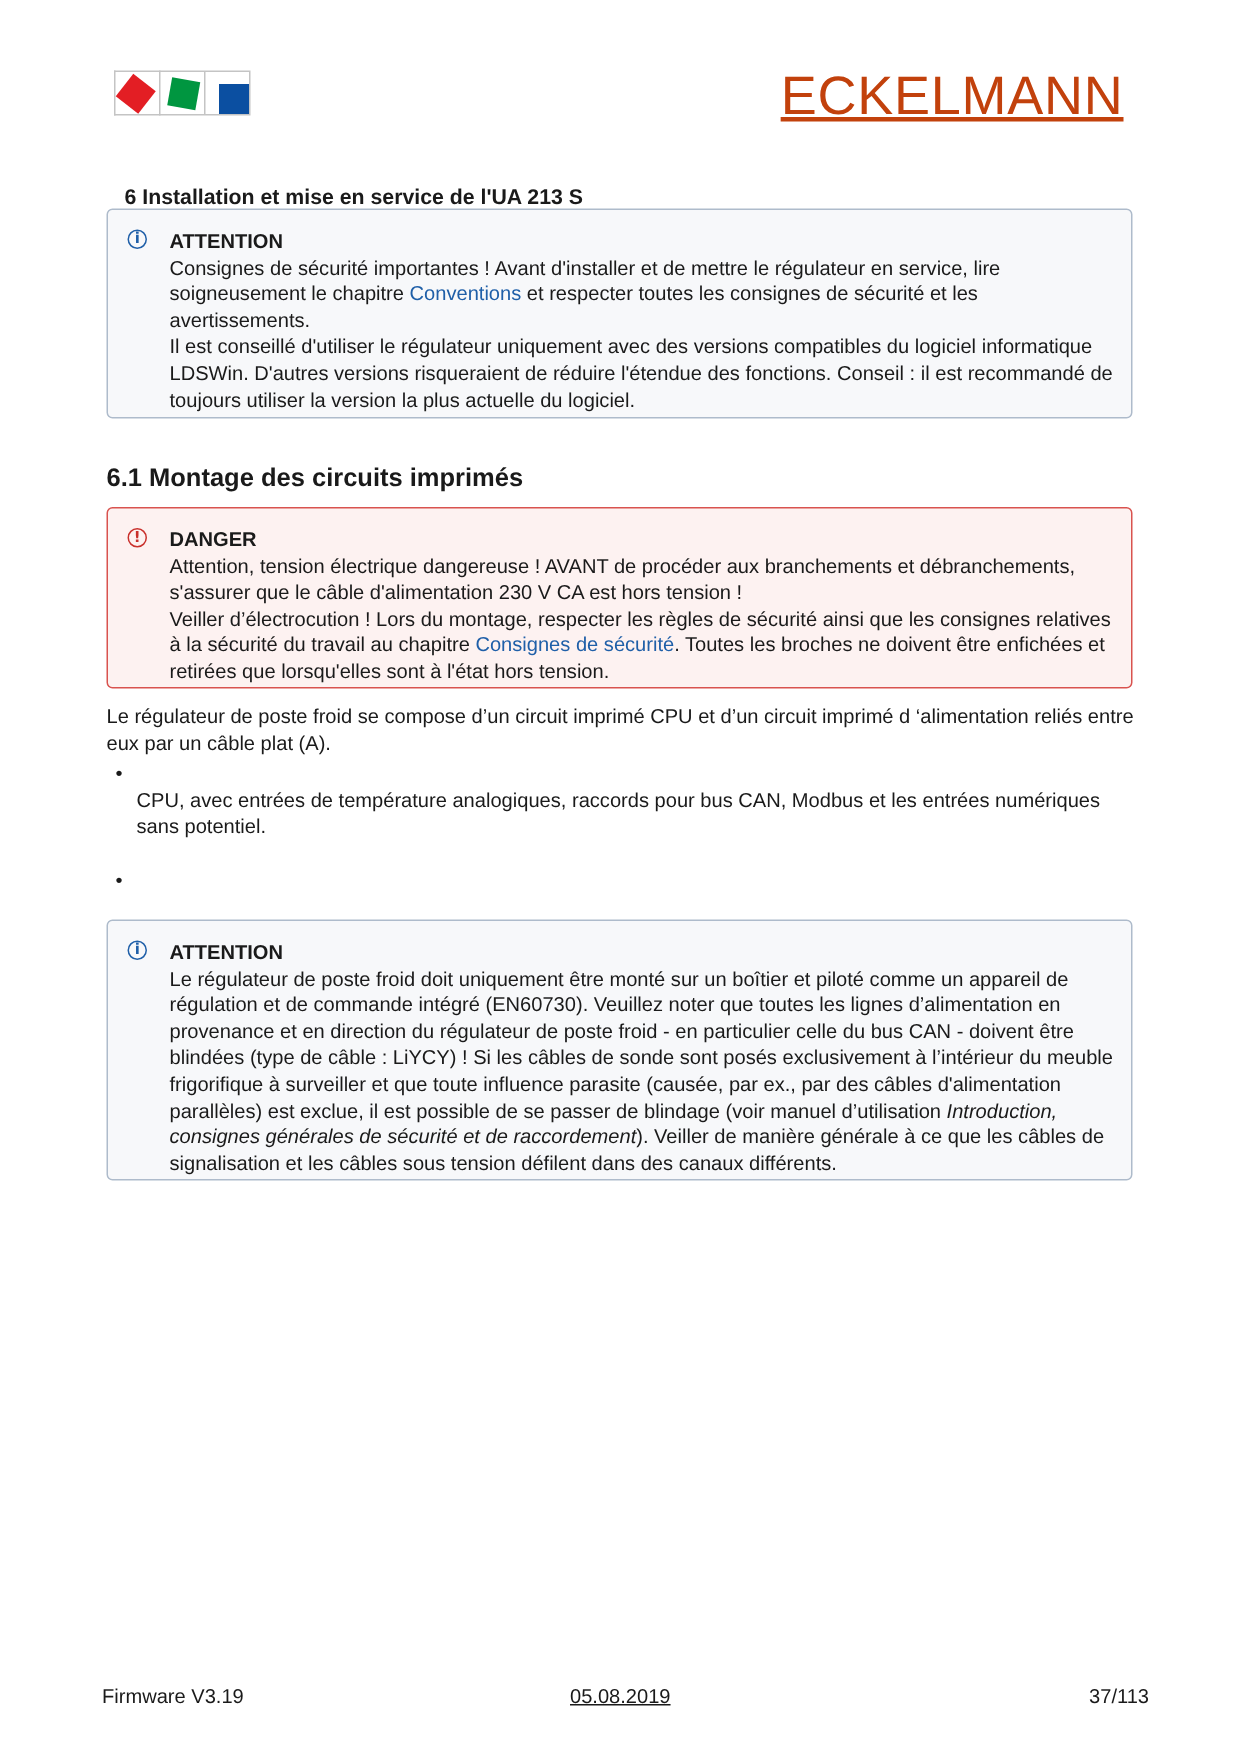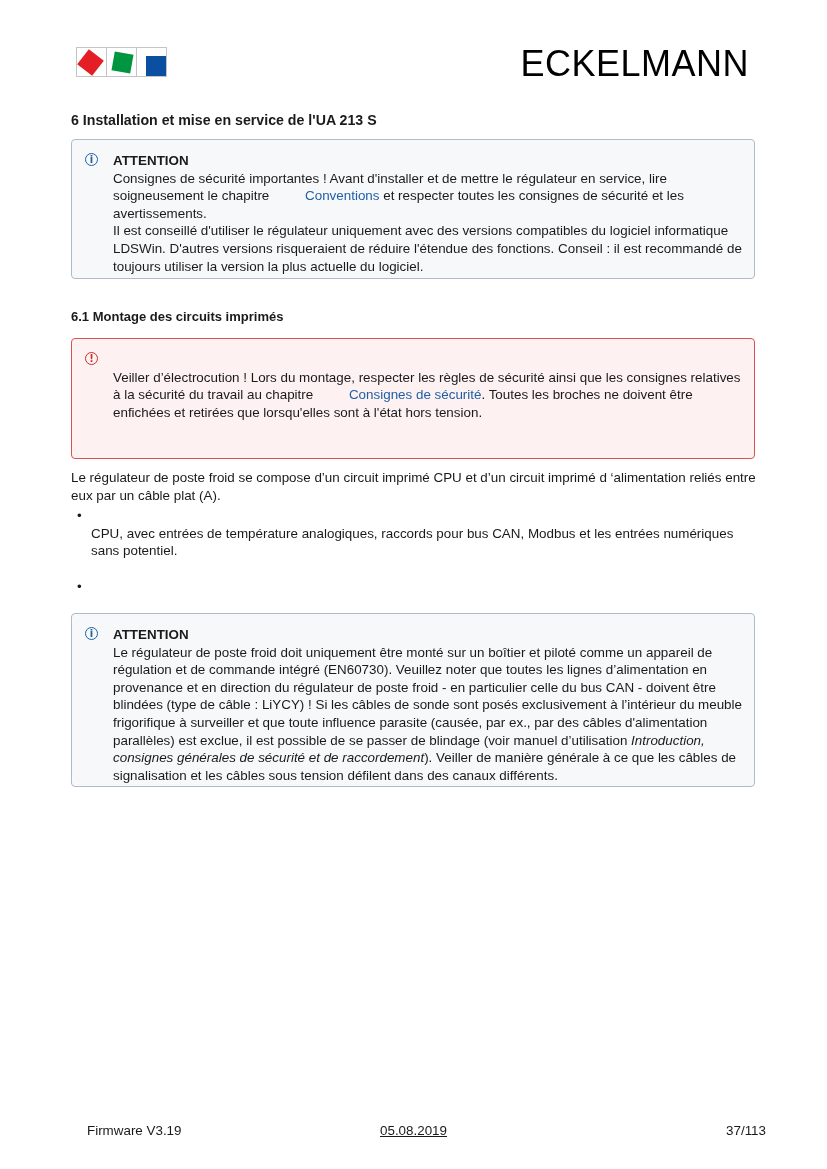--- a/index.html
+++ b/index.html
@@ -7,48 +7,48 @@
     width: 827px; height: 1169px; position: relative; overflow: hidden;
     font-family: "Liberation Sans", sans-serif; color: #1a1a1a; font-size: 13.4px;
   }
   .logo { position: absolute; left: 76px; top: 47px; height: 30px; display: flex; }
   .logo .cell { width: 30px; height: 30px; border: 1px solid #c4c4c4; border-right: none; position: relative; box-sizing: border-box; }
   .logo .cell:last-child { border-right: 1px solid #c4c4c4; width: 31px; }
   .logo .sq { position: absolute; }
   .sq-red { width: 19px; height: 19px; background: #e31e24; left: 4px; top: 5px; transform: rotate(38deg); }
   .sq-green { width: 19px; height: 19px; background: #009640; left: 6px; top: 5px; transform: rotate(10deg); }
   .sq-blue { width: 20px; height: 20px; background: #0b4fa1; left: 9px; bottom: 0; }
-  .brand { position: absolute; right: 78px; top: 43px; font-size: 36px; color: #000000; letter-spacing: 0.5px; font-weight: 300; }
+  .brand { position: absolute; right: 78px; top: 43px; font-size: 36px; color: #c2410c; letter-spacing: 0.5px; font-weight: 300; text-decoration: underline; }
 
-  h1 { position: absolute; left: 71px; top: 112px; margin: 0; font-size: 14.2px; font-weight: bold; }
-  h2 { position: absolute; left: 71px; top: 309px; margin: 0; font-size: 13px; font-weight: bold; }
+  h1 { position: absolute; left: 71px; top: 112px; margin: 12px; font-size: 14.2px; font-weight: bold; }
+  h2 { position: absolute; left: 71px; top: 309px; margin: 0; font-size: 17px; font-weight: bold; }
 
   .box { position: absolute; left: 71px; width: 684px; border-radius: 4px; box-sizing: border-box; padding: 12px 12px 10px 41px; line-height: 17.6px; }
   .box.info { background: #f7f8fa; border: 1.5px solid #aebbcb; }
   .box.danger { background: #fdf2f1; border: 1.5px solid #d9534f; }
   .box .icon { position: absolute; left: 13px; top: 13px; width: 13px; height: 13px; border-radius: 50%; box-sizing: border-box; display: flex; align-items: center; justify-content: center; font-size: 10px; font-weight: bold; font-family: "DejaVu Sans", sans-serif; }
   .box.info .icon { border: 1.6px solid #1f5fa8; color: #1f5fa8; }
   .box.danger .icon { border: 1.6px solid #c9302c; color: #c9302c; }
   .box .title { font-weight: bold; display: block; }
   .b { font-weight: normal; }
-  .link { color: #1f5fa8; margin-left: 32px; }
+  .link { color: #1f5fa8; }
   .it { font-style: italic; }
 
   #box1 { top: 139px; height: 140px; }
   #box2 { top: 338px; height: 121px; }
   #box3 { top: 613px; height: 174px; }
 
   .para { position: absolute; left: 71px; top: 469px; width: 690px; line-height: 17.6px; }
   .bullets { position: absolute; left: 77px; top: 507px; width: 680px; margin: 0; padding: 0; list-style: none; line-height: 17.6px; }
   .bullets li { position: relative; padding-left: 14px; }
   .bullets li .dot { position: absolute; left: 0; top: 0; }
   .bullets li.second { margin-top: 18px; }
 
   .footer { position: absolute; top: 1123px; font-size: 13.4px; }
-  .f-left { left: 87px; }
+  .f-left { left: 68px; }
   .f-center { left: 380px; text-decoration: underline; }
   .f-right { right: 61px; }
 </style>
 </head>
 <body>
 
 <div class="logo">
   <div class="cell">
       <div class="sq sq-red"></div>
     </div>
@@ -67,21 +67,22 @@
   <span class="icon">i</span>
   <span class="title">ATTENTION</span>
   <span class="b">Consignes de sécurité importantes !</span><span> Avant d'installer et de mettre le régulateur en service, lire soigneusement le chapitre </span><span class="link">Conventions</span><span> et respecter toutes les consignes de sécurité et les avertissements.</span><br>
   <span>Il est conseillé d'utiliser le régulateur uniquement avec des versions compatibles du logiciel informatique LDSWin. D'autres versions risqueraient de réduire l'étendue des fonctions. </span><span class="b">Conseil</span><span> : il est recommandé de toujours utiliser la version la plus actuelle du logiciel.</span>
 </div>
 
 <h2>6.1  Montage des circuits imprimés</h2>
 
 <div class="box danger" id="box2">
   <span class="icon">!</span>
-  <br>
+  <span class="title">DANGER</span>
+  <span class="b">Attention, tension électrique dangereuse ! AVANT de procéder aux branchements et débranchements, s'assurer que le câble d'alimentation 230 V CA est hors tension !</span><br>
   <span class="b">Veiller d’électrocution !</span><span> Lors du montage, respecter les règles de sécurité ainsi que les consignes relatives à la sécurité du travail au chapitre </span><span class="link">Consignes de sécurité</span><span>. </span><span class="b">Toutes</span><span> les broches ne doivent être enfichées et retirées que lorsqu'elles sont à l'état hors tension.</span>
 </div>
 
 <div class="para">
   <span>Le régulateur de poste froid se compose d’un circuit imprimé CPU et d’un circuit imprimé d ‘alimentation reliés entre eux par un câble plat </span><span class="b">(A)</span><span>.</span>
 </div>
 
 <ul class="bullets">
   <li>
     <span class="dot">•</span>

